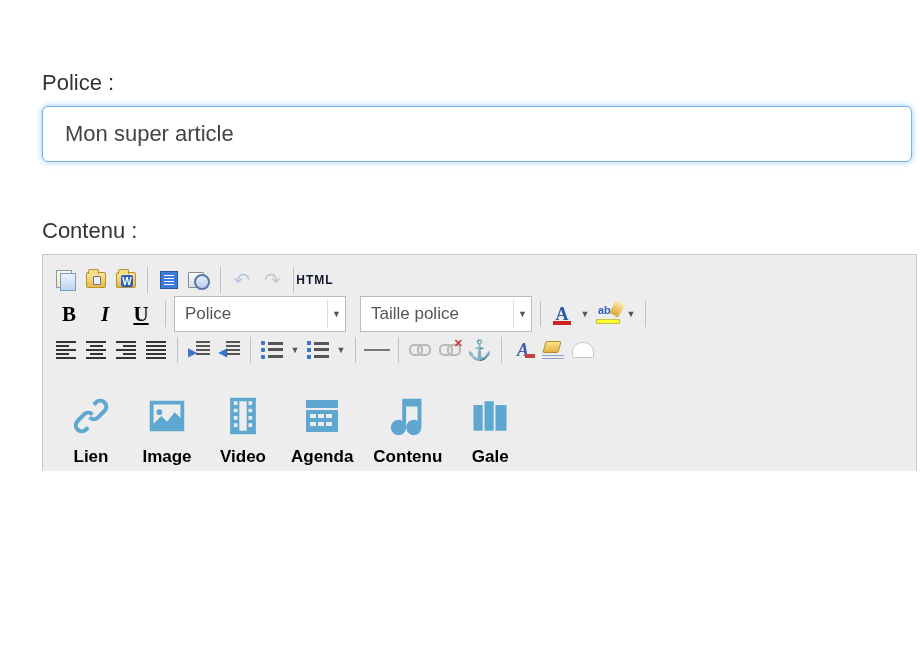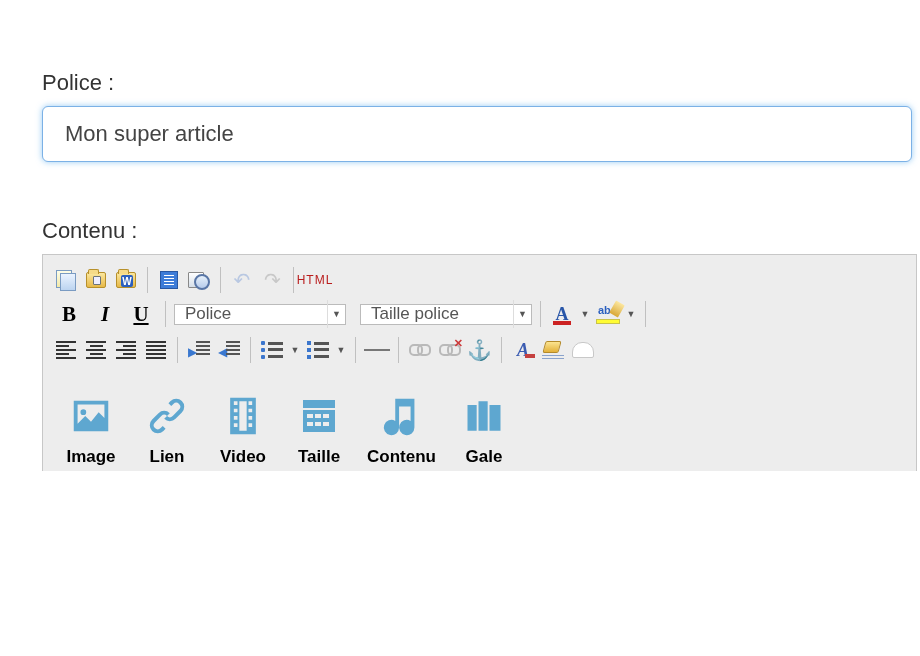--- a/index.html
+++ b/index.html
@@ -62,21 +62,21 @@
     align-items: center;
     justify-content: center;
     cursor: pointer;
     border-radius: 2px;
   }
   .dd {
     display: flex;
     align-items: center;
     background: #fff;
     border: 1px solid #bbb;
-    height: 21px;
+    height: 36px;
     cursor: pointer;
   }
   .dd-label {
     padding: 0 10px;
     font-size: 17px;
     color: #555;
   }
   .dd-arrow {
     width: 18px;
     height: 28px;
@@ -101,22 +101,22 @@
     font-size: 21px;
     cursor:pointer;
   }
   .biu.bold { font-weight: bold; }
   .biu.italic { font-style: italic; font-weight:bold; }
   .biu.underline { text-decoration: underline; font-weight:bold; }
   .html-label {
     font-family: Verdana, sans-serif;
     font-size: 12px;
     letter-spacing: 1px;
-    color: #b91c1c;
-    font-weight: 400;
+    color: #0f172a;
+    font-weight: 700;
   }
 
   
   .icon-pages {
     position:relative; width:20px; height:20px;
   }
   .icon-pages::before, .icon-pages::after {
     content:""; position:absolute; width:14px; height:16px;
     border:1px solid #7a9bc2; background: linear-gradient(#fdfde8,#f3e9a8);
   }
@@ -408,54 +408,54 @@
           </div>
         </div>
       <div class="tbtn">
           <div class="erase2"></div>
         </div>
     </div>
 
     <div class="insert-row">
 
       <div class="ins-item">
+        <div class="icn ic-link">
+          <svg width="48" height="48" viewBox="0 0 24 24">
+              <path d="M10.6 13.4a4 4 0 0 0 5.66 0l3.18-3.18a4 4 0 1 0-5.66-5.66l-1.06 1.06 1.41 1.41 1.06-1.06a2 2 0 1 1 2.83 2.83l-3.18 3.18a2 2 0 0 1-2.83 0zM13.4 10.6a4 4 0 0 0-5.66 0L4.56 13.78a4 4 0 0 0 5.66 5.66l1.06-1.06-1.41-1.41-1.06 1.06a2 2 0 1 1-2.83-2.83l3.18-3.18a2 2 0 0 1 2.83 0z"></path>
+            </svg>
+        </div>
+        <div class="ins-label">Lien</div>
+      </div>
+
+      <div class="ins-item">
         <div class="icn ic-image">
           <svg width="52" height="46" viewBox="0 0 24 24">
               <path d="M3 4h18v16H3z M5 6v10l4-4 3 3 4-5 3 3V6z M8 8.5A1.5 1.5 0 1 0 8 11.5 1.5 1.5 0 0 0 8 8.5z" fill-rule="evenodd"></path>
             </svg>
         </div>
         <div class="ins-label">Image</div>
       </div>
 
       <div class="ins-item">
-        <div class="icn ic-link">
-          <svg width="48" height="48" viewBox="0 0 24 24">
-              <path d="M10.6 13.4a4 4 0 0 0 5.66 0l3.18-3.18a4 4 0 1 0-5.66-5.66l-1.06 1.06 1.41 1.41 1.06-1.06a2 2 0 1 1 2.83 2.83l-3.18 3.18a2 2 0 0 1-2.83 0zM13.4 10.6a4 4 0 0 0-5.66 0L4.56 13.78a4 4 0 0 0 5.66 5.66l1.06-1.06-1.41-1.41-1.06 1.06a2 2 0 1 1-2.83-2.83l3.18-3.18a2 2 0 0 1 2.83 0z"></path>
-            </svg>
-        </div>
-        <div class="ins-label">Lien</div>
-      </div>
-
-      <div class="ins-item">
         <div class="icn ic-video">
           <svg width="44" height="50" viewBox="0 0 24 24">
               <path d="M5 2h14v20H5z M7 4v2h2V4zm0 4v2h2V8zm0 4v2h2v-2zm0 4v2h2v-2zm8-12v2h2V4zm0 4v2h2V8zm0 4v2h2v-2zm0 4v2h2v-2zM10 4h4v16h-4z" fill-rule="evenodd"></path>
             </svg>
         </div>
         <div class="ins-label">Video</div>
       </div>
 
 
       <div class="ins-item">
         <div class="icn ic-agenda">
           <svg width="48" height="48" viewBox="0 0 24 24">
               <path d="M4 4h16v4H4zm0 5h16v11H4zm2 2v2h3v-2zm4 0v2h3v-2zm4 0v2h3v-2zM6 15v2h3v-2zm4 0v2h3v-2zm4 0v2h3v-2z"></path>
             </svg>
         </div>
-        <div class="ins-label">Taille</div>
+        <div class="ins-label">Agenda</div>
       </div>
 
       <div class="ins-item">
         <div class="icn ic-music">
           <svg width="46" height="50" viewBox="0 0 24 24">
               <path d="M9 3v11.55A4 4 0 1 0 11 18V7h6v7.55A4 4 0 1 0 19 18V3z"></path>
             </svg>
         </div>
         <div class="ins-label">Contenu</div>
       </div>

